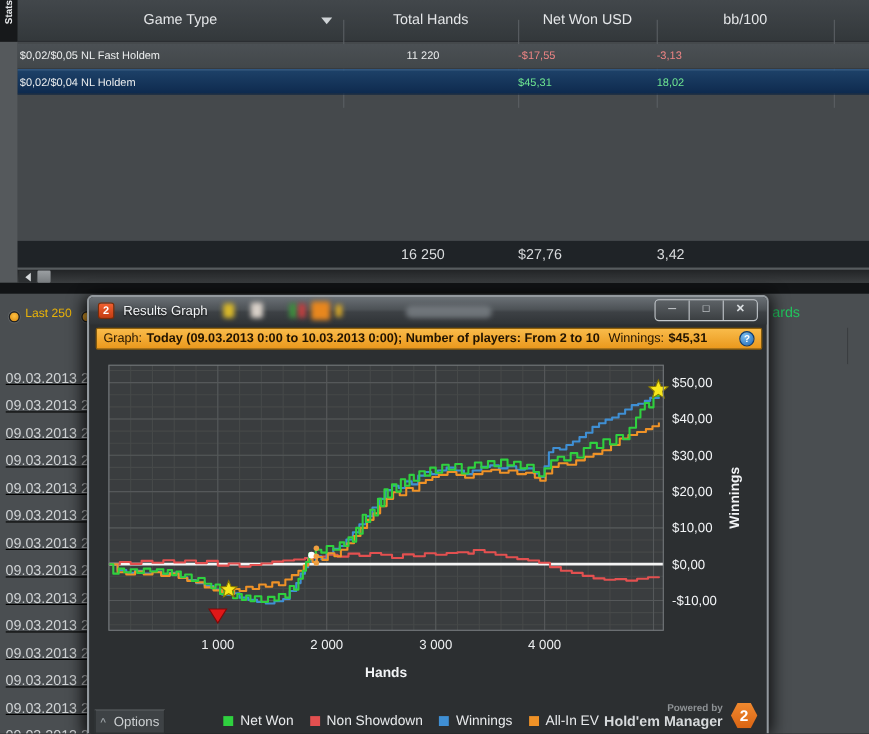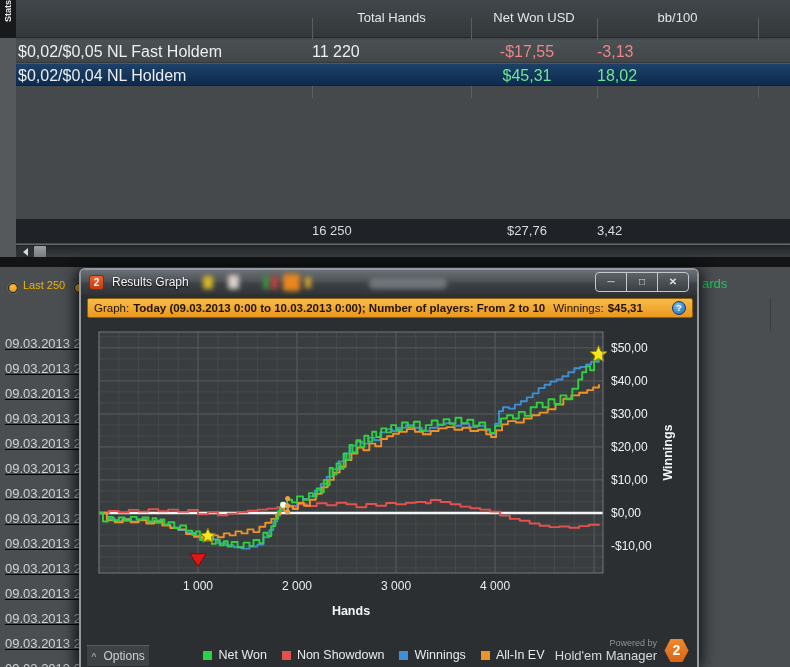--- a/index.html
+++ b/index.html
@@ -13,27 +13,27 @@
      font-size:9px;font-weight:bold;color:#e8eaec;padding:2px 3px 0 0;}
   .left-strip{position:absolute;left:0;top:38px;width:16px;height:220px;background:#55595c;}
   .tbl{position:absolute;left:16px;top:0;width:774px;height:258px;background:#45494c;}
   .tbl-header{position:absolute;left:0;top:0;width:100%;height:38px;
      background:linear-gradient(#42474b,#33383b);border-bottom:1px solid #26292c;}
   .hcell{position:absolute;top:0;height:38px;line-height:36px;text-align:center;
      font-size:13px;color:#e4e6e8;}
   .hdr-div{position:absolute;width:1px;top:18px;height:80px;background:#5a5f63;z-index:1;}
   .drop-arrow{position:absolute;right:10px;top:16px;width:0;height:0;
      border-left:5px solid transparent;border-right:5px solid transparent;border-top:6px solid #cfd3d6;}
-  .trow{position:absolute;left:0;width:100%;height:23px;line-height:23px;font-size:16px;color:#eceeef;z-index:2;}
+  .trow{position:absolute;left:0;width:100%;height:23px;line-height:23px;font-size:10px;color:#eceeef;z-index:2;}
   .row-plain{background:linear-gradient(#4b5054,#42474a);border-bottom:1px solid #35393c;}
   .row-sel{background:linear-gradient(#1d4168,#0e2a4e);border-top:1px solid #2a5f97;border-bottom:1px solid #0a2240;}
   .tcell{position:absolute;top:0;height:100%;white-space:nowrap;overflow:hidden;}
   .c-game{left:2px;width:290px;text-align:left;}
-  .c-hands{left:296px;width:145px;text-align:left;}
-  .c-net{left:455px;width:112px;text-align:center;}
+  .c-hands{left:296px;width:145px;text-align:center;}
+  .c-net{left:455px;width:112px;text-align:left;}
   .c-bb{left:581px;width:151px;text-align:left;}
   .neg{color:#ef8585;} .pos{color:#6ee591;}
   .totals{position:absolute;left:0;top:219px;width:100%;height:24px;line-height:24px;
      background:#1f2327;font-size:13px;color:#d9dbdd;z-index:2;}
   .hscroll{position:absolute;left:0;top:244px;width:100%;height:13px;
      background:linear-gradient(#212325,#3a3d3f);border-top:1px solid #63676a;z-index:2;}
   .scroll-btn{position:absolute;left:1px;top:1px;width:16px;height:11px;background:#2d3032;
      display:flex;align-items:center;justify-content:center;}
   .scroll-btn i{width:0;height:0;border-top:4px solid transparent;border-bottom:4px solid transparent;
      border-right:5px solid #d7dadc;}
@@ -76,39 +76,43 @@
   .chart-svg{position:absolute;left:6px;top:58px;}
   .options-btn{position:absolute;left:5px;top:375px;width:64px;height:22px;background:#3e4245;
      border:1px solid #2a2d2f;border-top-color:#585c5f;display:flex;align-items:center;justify-content:center;
      gap:7px;font-size:12px;color:#ced1d3;}
   .options-btn .chev{font-size:9px;color:#9aa0a4;font-weight:bold;}
   .legend{position:absolute;left:80px;right:110px;top:378px;display:flex;justify-content:center;
      gap:15px;align-items:center;}
   .legend-item{display:flex;align-items:center;gap:6px;font-size:12.5px;color:#e8eaec;white-space:nowrap;}
   .legend-swatch{width:9px;height:9px;}
   .powered{position:absolute;right:8px;top:368px;display:flex;align-items:center;gap:7px;}
-  .powered .txt{text-align:right;}
+  .powered .txt{text-align:right;font-weight:bold;}
   .powered .l1{font-size:9px;color:#8e9295;}
   .powered .l2{font-size:13px;color:#d6d9db;}
   .hexagon{width:25px;height:25px;background:linear-gradient(#f08a30,#d96312);
      clip-path:polygon(26% 4%,74% 4%,98% 50%,74% 96%,26% 96%,2% 50%);
      color:#fff;font-weight:bold;font-size:14px;text-align:center;line-height:25px;}
 </style>
 </head>
 <body>
 
 <div id="app">
 
   <div class="left-strip"></div>
   <div class="side-tab">
     <span>Stats</span>
   </div>
 
   <div class="tbl">
     <div class="tbl-header">
+      <div class="hcell" style="left:0;width:296px;">
+        <span>Game Type</span>
+        <i class="drop-arrow"></i>
+      </div>
       <div class="hcell" style="left:296px;width:159px;">Total Hands</div>
       <div class="hcell" style="left:455px;width:126px;">Net Won USD</div>
       <div class="hcell" style="left:581px;width:161px;">bb/100</div>
     </div>
     <div class="hdr-div" style="left:296px;"></div>
     <div class="hdr-div" style="left:455px;"></div>
     <div class="hdr-div" style="left:581px;"></div>
     <div class="hdr-div" style="left:742px;"></div>
 
     <div class="trow row-plain" style="top:40px;">

